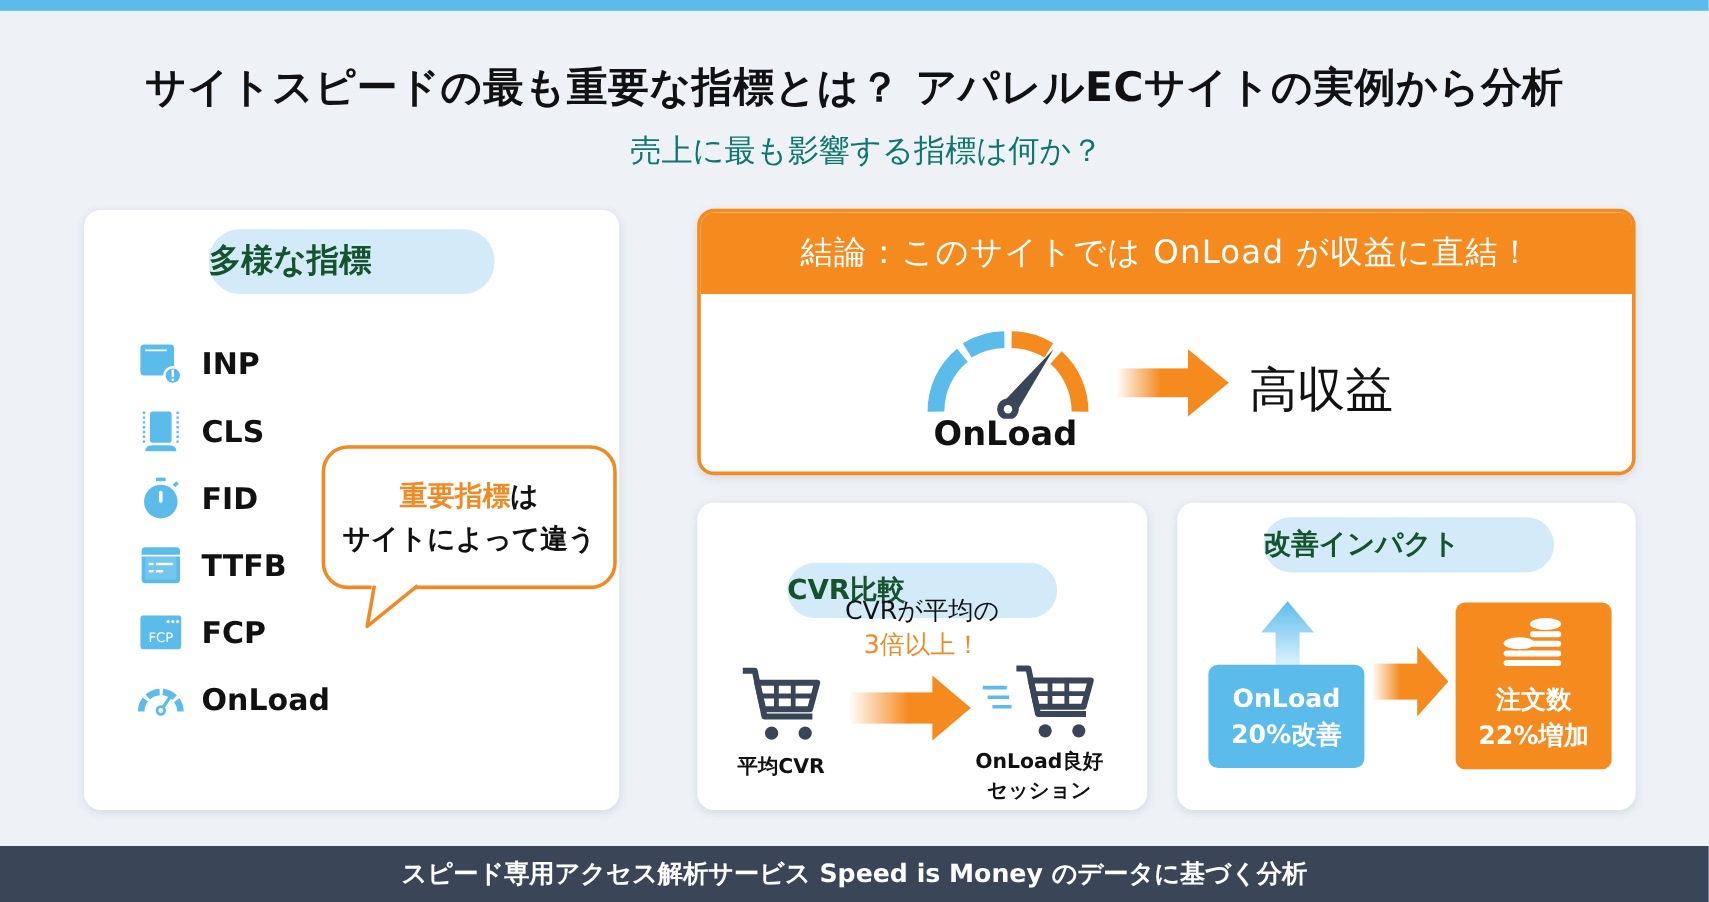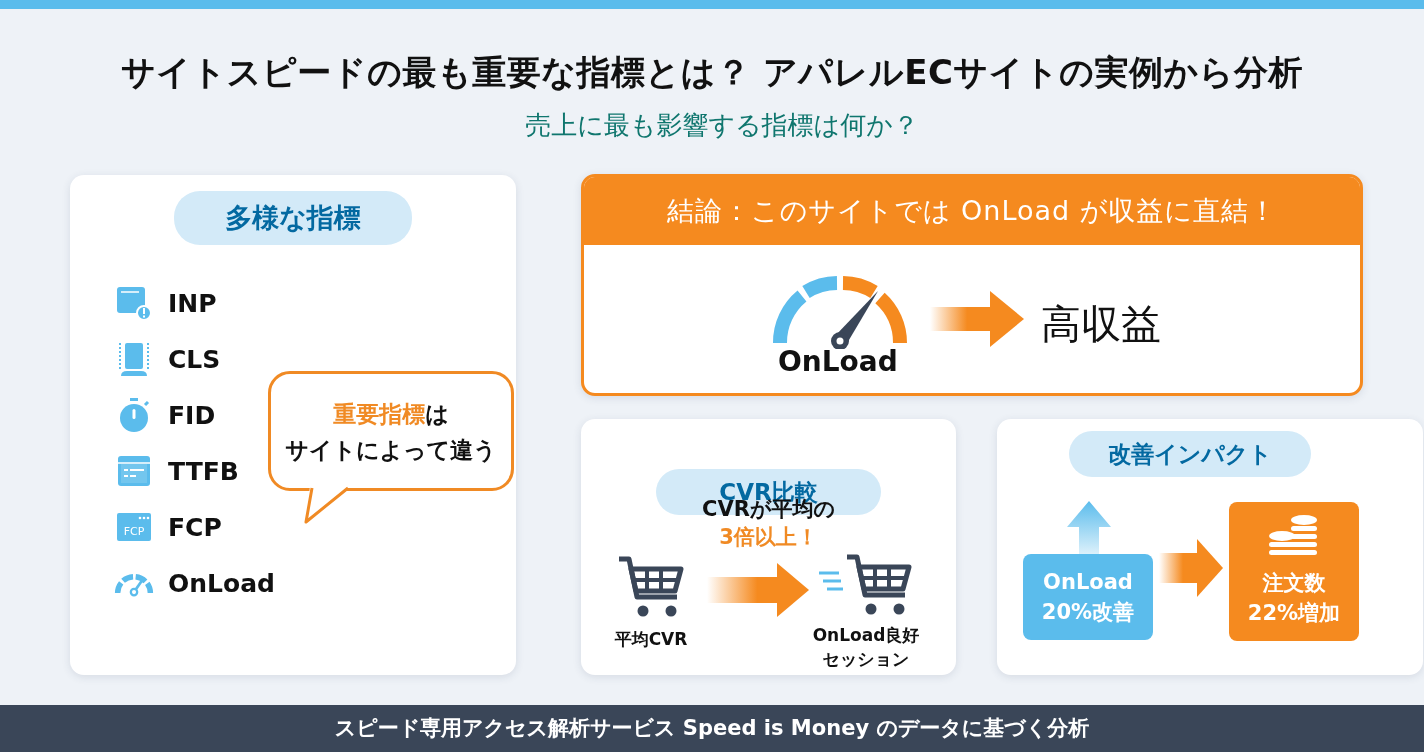--- a/index.html
+++ b/index.html
@@ -18,21 +18,21 @@
   .subtitle {
     position: absolute; left: 0; top: 108px; width: 1424px; text-align: center;
     font-size: 26px; color: #0f766e; padding-left: 20px;
   }
   .card {
     position: absolute; background: #fff; border-radius: 14px;
     box-shadow: 0 2px 8px rgba(40,60,90,0.12);
   }
   .pill {
     position: absolute; background: #d3eaf8; border-radius: 26px;
-    text-align: center; font-weight: bold; color: #0369a1;
+    text-align: left; font-weight: bold; color: #14532d;
   }
   
   #card-metrics { left: 70px; top: 175px; width: 446px; height: 500px; }
   #card-metrics .pill { left: 104px; top: 16px; width: 238px; height: 54px; line-height: 54px; font-size: 27px; }
   .metric-list { position: absolute; left: 44px; top: 100px; }
   .metric {
     display: flex; align-items: center; height: 56px;
   }
   .metric .icon { width: 40px; height: 40px; display: flex; align-items: center; justify-content: center; margin-right: 14px; }
   .metric .label { font-size: 25px; font-weight: bold; color: #111; }
@@ -53,26 +53,26 @@
     height: 68px; background: #f58a1f; color: #fff; font-weight: normal; font-size: 27px;
     text-align: center; line-height: 68px; letter-spacing: 1px;
   }
   .gauge { position: absolute; left: 186px; top: 86px; }
   .gauge-label { position: absolute; left: 194px; top: 168px; font-size: 28px; font-weight: bold; }
   .concl-arrow { position: absolute; left: 346px; top: 112px; }
   .high-revenue { position: absolute; left: 457px; top: 120px; font-size: 40px; font-weight: normal; }
   
   #card-cvr { left: 581px; top: 419px; width: 375px; height: 256px; }
   #card-cvr .pill { left: 75px; top: 12px; width: 225px; height: 46px; line-height: 46px; font-size: 23px; margin-top: 38px; }
-  .cvr-text { position: absolute; left: 0; width: 375px; text-align: center; font-weight: bold; font-size: 21px; }
+  .cvr-text { position: absolute; left: 0; width: 375px; text-align: center; font-weight: normal; font-size: 21px; }
   .cvr-text.orange { color: #f08a24; }
   .cart { position: absolute; }
   .cvr-label { position: absolute; font-size: 17px; font-weight: bold; text-align: center; line-height: 24px; }
   
-  #card-impact { left: 981px; top: 419px; width: 426px; height: 256px; margin-left: 16px; }
+  #card-impact { left: 981px; top: 419px; width: 382px; height: 256px; }
   #card-impact .pill { left: 72px; top: 12px; width: 242px; height: 46px; line-height: 46px; font-size: 23px; }
   .box {
     position: absolute; border-radius: 8px; color: #fff; font-weight: bold; text-align: center;
   }
   .box.blue { background: #5bbcec; left: 26px; top: 135px; width: 130px; height: 86px; font-size: 21px; line-height: 30px; padding-top: 13px; }
   .box.orange { background: #f58a1f; left: 232px; top: 83px; width: 130px; height: 139px; font-size: 21px; line-height: 30px; }
   .box.orange .coins { margin-top: 12px; height: 46px; }
   .footer {
     position: absolute; left: 0; top: 705px; width: 1424px; height: 47px; background: #3a4658;
     color: #fff; font-weight: bold; font-size: 21px; text-align: center; line-height: 47px;

